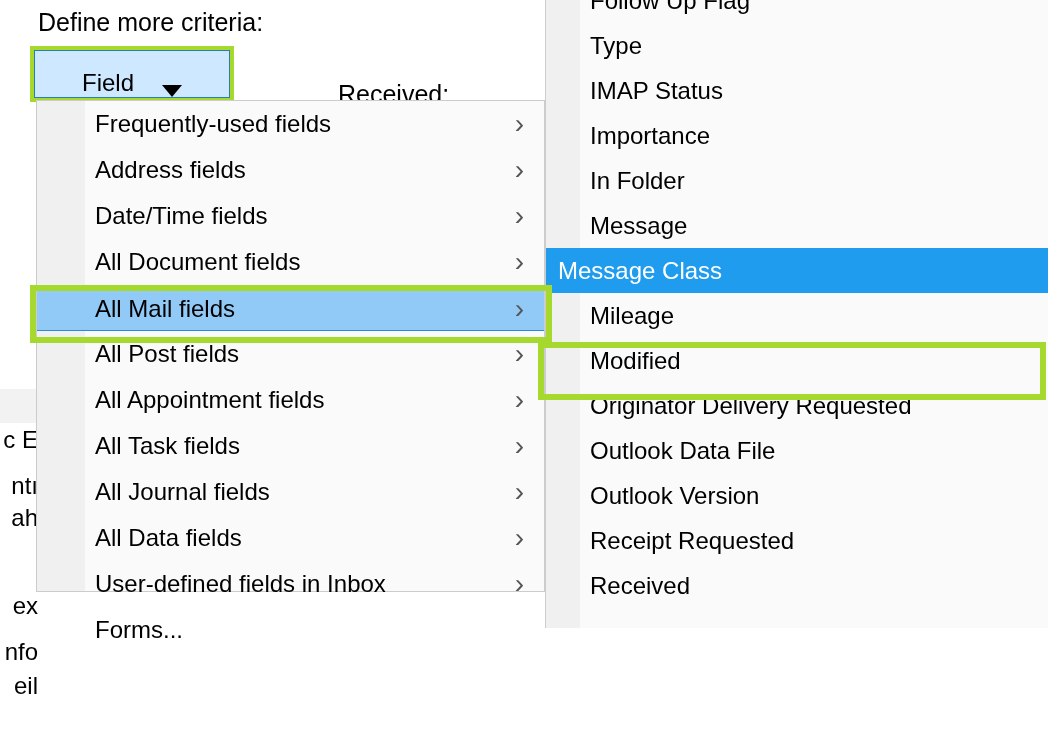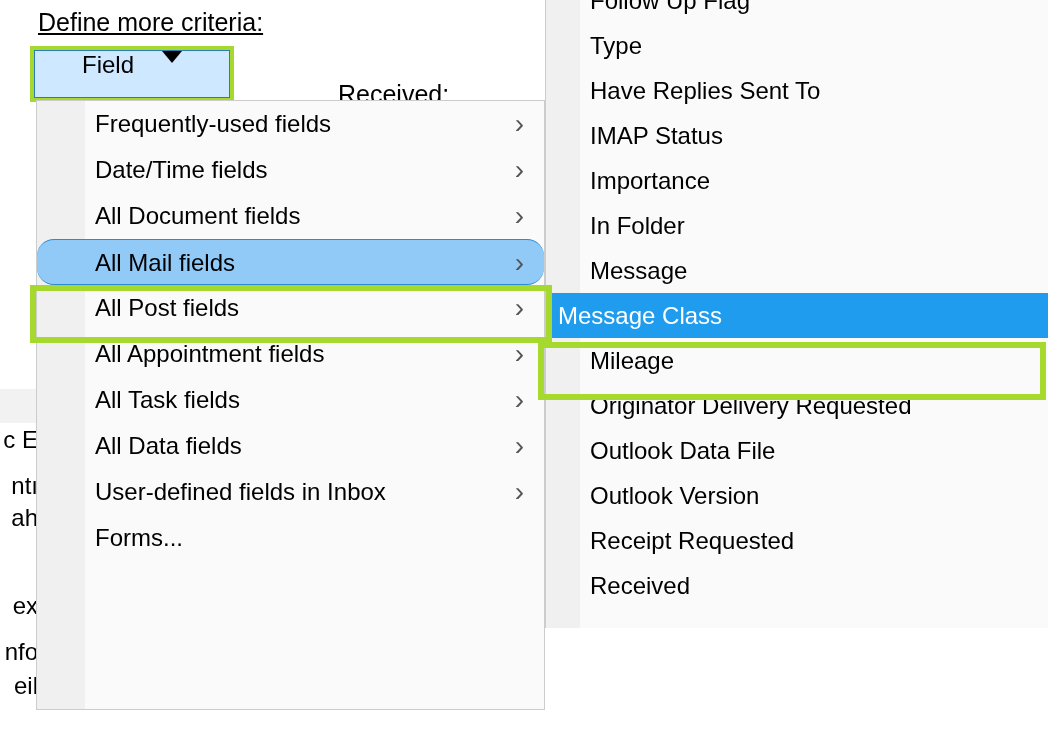--- a/index.html
+++ b/index.html
@@ -13,21 +13,20 @@
       color: #000;
       position: relative;
     }
 
     
     .header {
       position: absolute;
       top: 8px;
       left: 38px;
       font-size: 25px;
-      text-decoration: underline;
     }
     .condition-label {
       position: absolute;
       top: 80px;
       left: 338px;
       font-size: 25px;
     }
 
     
     .hl-field-button {
@@ -41,21 +40,21 @@
     }
     .field-button {
       position: absolute;
       top: 4px;
       left: 4px;
       right: 4px;
       bottom: 4px;
       background: #cde8ff;
       border: 1px solid #2b7bb8;
       display: flex;
-      align-items: flex-start;
+      align-items: flex-end;
       justify-content: center;
       gap: 28px;
       cursor: pointer;
     }
     .field-button .caret {
       width: 0; height: 0;
       border-left: 10px solid transparent;
       border-right: 10px solid transparent;
       border-top: 12px solid #000;
     }
@@ -84,21 +83,21 @@
       height: 34px;
       background: #f2f2f2;
     }
 
     
     .menu1 {
       position: absolute;
       top: 100px;
       left: 36px;
       width: 509px;
-      height: 610px;
+      height: 492px;
       background: #fafafa;
       border: 1px solid #cccccc;
       z-index: 10;
     }
     .menu1-gutter {
       position: absolute;
       top: 0;
       left: 0;
       width: 48px;
       height: 100%;
@@ -116,21 +115,20 @@
       position: absolute;
       right: 20px;
       top: 0;
       font-size: 28px;
       color: #555;
     }
     .menu1 .item.sel {
       background: #91c9f7;
       border-top: 1px solid #2a8dd4;
       border-bottom: 1px solid #2a8dd4;
-      border-radius: 17px;
     }
     .hl-menu1 {
       position: absolute;
       left: 30px;
       top: 285px;
       width: 522px;
       height: 58px;
       border: 6px solid #a6d92d;
       z-index: 20;
       pointer-events: none;
@@ -207,20 +205,24 @@
 </div>
 
 <div class="menu1">
   <div class="menu1-gutter"></div>
 
   <div class="item">
     <span>Frequently-used fields</span>
     <span class="arrow"></span>
   </div>
   <div class="item">
+    <span>Address fields</span>
+    <span class="arrow"></span>
+  </div>
+  <div class="item">
     <span>Date/Time fields</span>
     <span class="arrow"></span>
   </div>
   <div class="item">
     <span>All Document fields</span>
     <span class="arrow"></span>
   </div>
   <div class="item sel">
     <span>All Mail fields</span>
     <span class="arrow"></span>
@@ -228,20 +230,24 @@
   <div class="item">
     <span>All Post fields</span>
     <span class="arrow"></span>
   </div>
   <div class="item">
     <span>All Appointment fields</span>
     <span class="arrow"></span>
   </div>
   <div class="item">
     <span>All Task fields</span>
+    <span class="arrow"></span>
+  </div>
+  <div class="item">
+    <span>All Journal fields</span>
     <span class="arrow"></span>
   </div>
   <div class="item">
     <span>All Data fields</span>
     <span class="arrow"></span>
   </div>
   <div class="item">
     <span>User-defined fields in Inbox</span>
     <span class="arrow"></span>
   </div>
@@ -249,27 +255,27 @@
     <span>Forms...</span>
   </div>
 </div>
 <div class="hl-menu1"></div>
 
 <div class="menu2">
   <div class="menu2-gutter"></div>
   <div class="menu2-inner">
     <div class="item"><span>Follow Up Flag</span></div>
     <div class="item"><span>Type</span></div>
-    <div class="item"><span>Have Replies Sent To</span></div>
     <div class="item"><span>IMAP Status</span></div>
     <div class="item"><span>Importance</span></div>
     <div class="item"><span>In Folder</span></div>
     <div class="item"><span>Message</span></div>
     <div class="item sel"><span>Message Class</span></div>
     <div class="item"><span>Mileage</span></div>
+    <div class="item"><span>Modified</span></div>
     <div class="item"><span>Originator Delivery Requested</span></div>
     <div class="item"><span>Outlook Data File</span></div>
     <div class="item"><span>Outlook Version</span></div>
     <div class="item"><span>Receipt Requested</span></div>
     <div class="item"><span>Received</span></div>
   </div>
 </div>
 <div class="hl-menu2"></div>
 
 </body></html>

